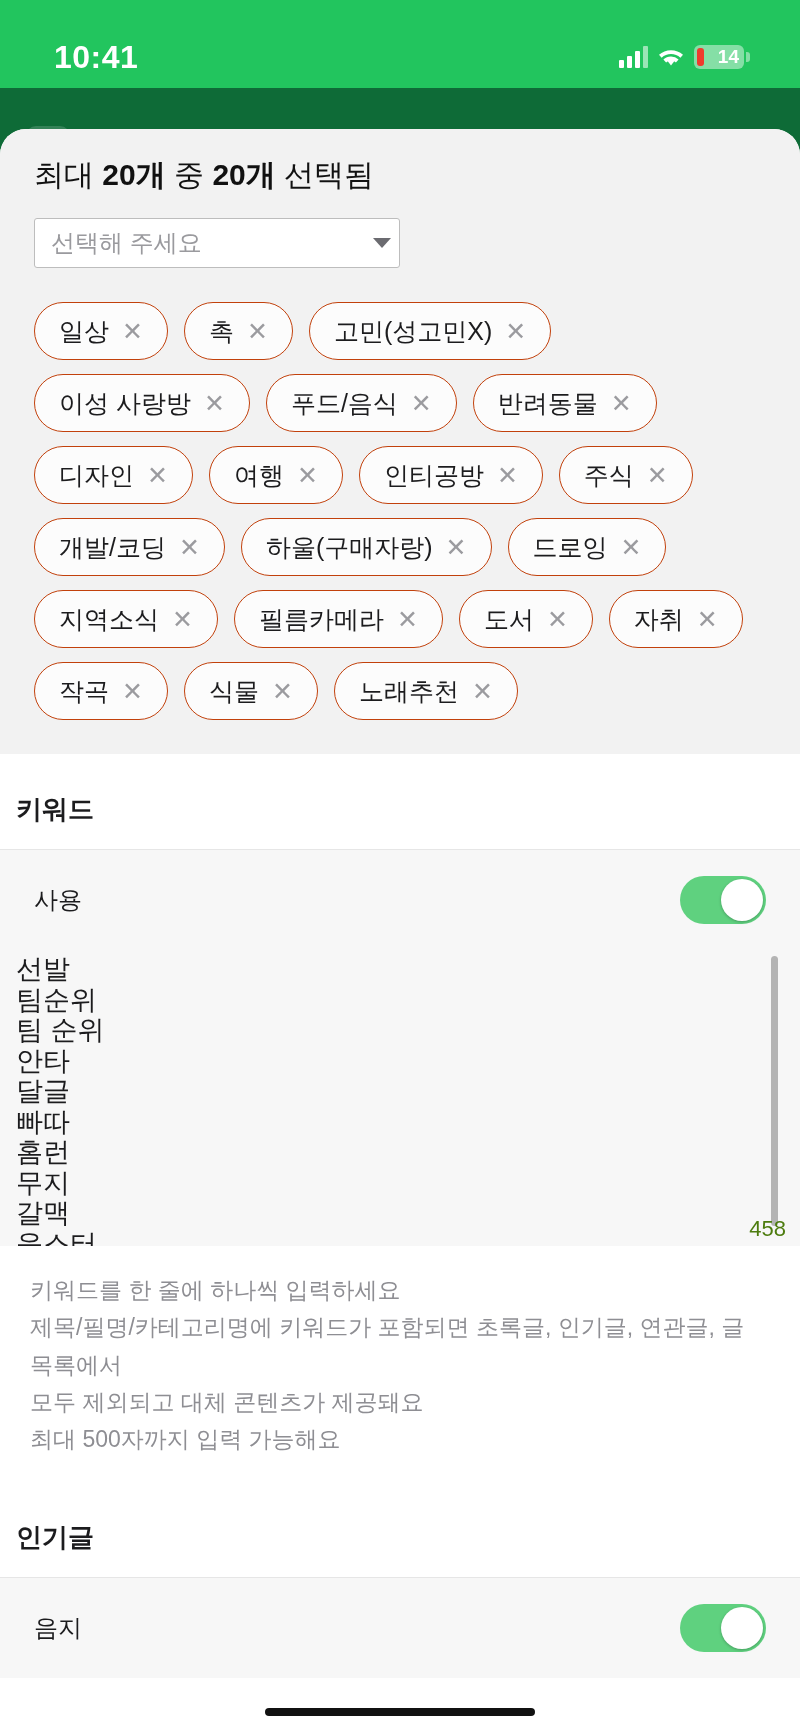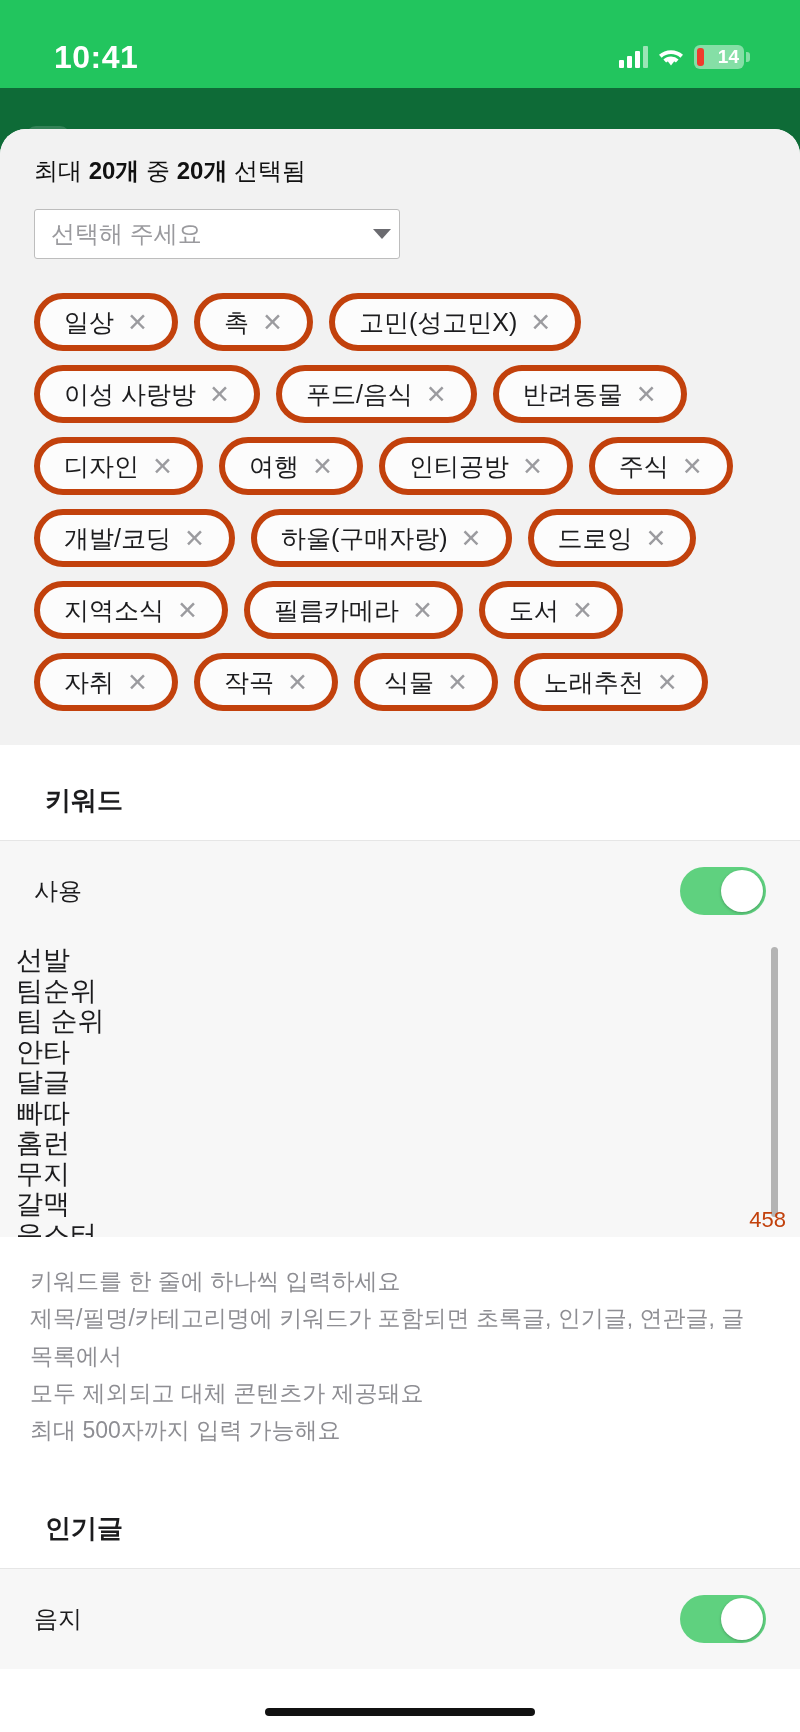--- a/index.html
+++ b/index.html
@@ -78,48 +78,48 @@
     position:absolute; left: 34px; bottom: 12px;
     font-size: 27px; font-weight: 700; color:#1c1c1e;
   }
   .sheet-close {
     position:absolute; right: 30px; top: 28px;
     width: 46px; height: 46px; color:#8e8e93;
   }
 
   
   .section-grey { background:#f2f2f2; padding: 26px 34px 34px; }
-  .count-line { font-size: 24px; color:#111; font-weight: 400; margin-bottom: 22px; }
+  .count-line { font-size: 30px; color:#111; font-weight: 400; margin-bottom: 22px; }
   .count-line b { font-weight: 800; }
 
   .select-box {
     width: 366px; height: 50px; background:#ffffff;
     border: 1px solid #bdbdbd; border-radius: 3px;
     display:flex; align-items:center; justify-content:space-between;
     padding: 0 8px 0 16px;
   }
   .select-placeholder { font-size: 24px; color:#9a9a9e; }
   .caret {
     width: 0; height: 0; border-left: 9px solid transparent;
     border-right: 9px solid transparent; border-top: 10px solid #6b6b70;
   }
 
   .chips { display: flex; flex-wrap: wrap; gap: 14px 16px; margin-top: 34px; }
   .chip {
     display:inline-flex; align-items:center; gap: 13px;
     height: 58px; padding: 0 24px;
-    background:#fcfcfc; border: 6px solid #c2410c;
+    background:#fcfcfc; border: 1px solid #c2410c;
     border-radius: 29px;
     font-size: 25px; color:#1c1c1e; white-space: nowrap;
   }
   .chip .x { color:#9b9b9f; font-size: 25px; line-height: 1; }
 
   
   .block-title {
-    background:#ffffff; padding: 38px 45px 22px;
+    background:#ffffff; padding: 38px 16px 22px;
     font-size: 26px; font-weight: 700; color:#1c1c1e;
   }
   .divider { height: 1px; background:#e6e6e6; }
 
   .row-toggle {
     display:flex; align-items:center; justify-content:space-between;
     padding: 26px 34px 22px; background:#f7f7f7;
   }
   .row-label { font-size: 24px; color:#1c1c1e; }
   .switch {
@@ -138,21 +138,21 @@
   }
   .keywords {
     font-size: 27px; line-height: 1.13; color:#1c1c1e; white-space: pre;
   }
   .kw-scroll {
     position:absolute; right: 22px; top: 10px;
     width: 7px; height: 270px; border-radius: 4px; background:#b4b4b4;
   }
   .char-count {
     position:absolute; right: 14px; bottom: 4px;
-    font-size: 22px; color:#c2410c;
+    font-size: 22px; color:#4d7c0f;
   }
 
   .help-block { background:#ffffff; padding: 26px 30px 24px; }
   .help-line { font-size: 23px; line-height: 1.62; color:#8e8e93; }
 
   .row-toggle-b {
     display:flex; align-items:center; justify-content:space-between;
     padding: 26px 34px; background:#f7f7f7;
   }
 

